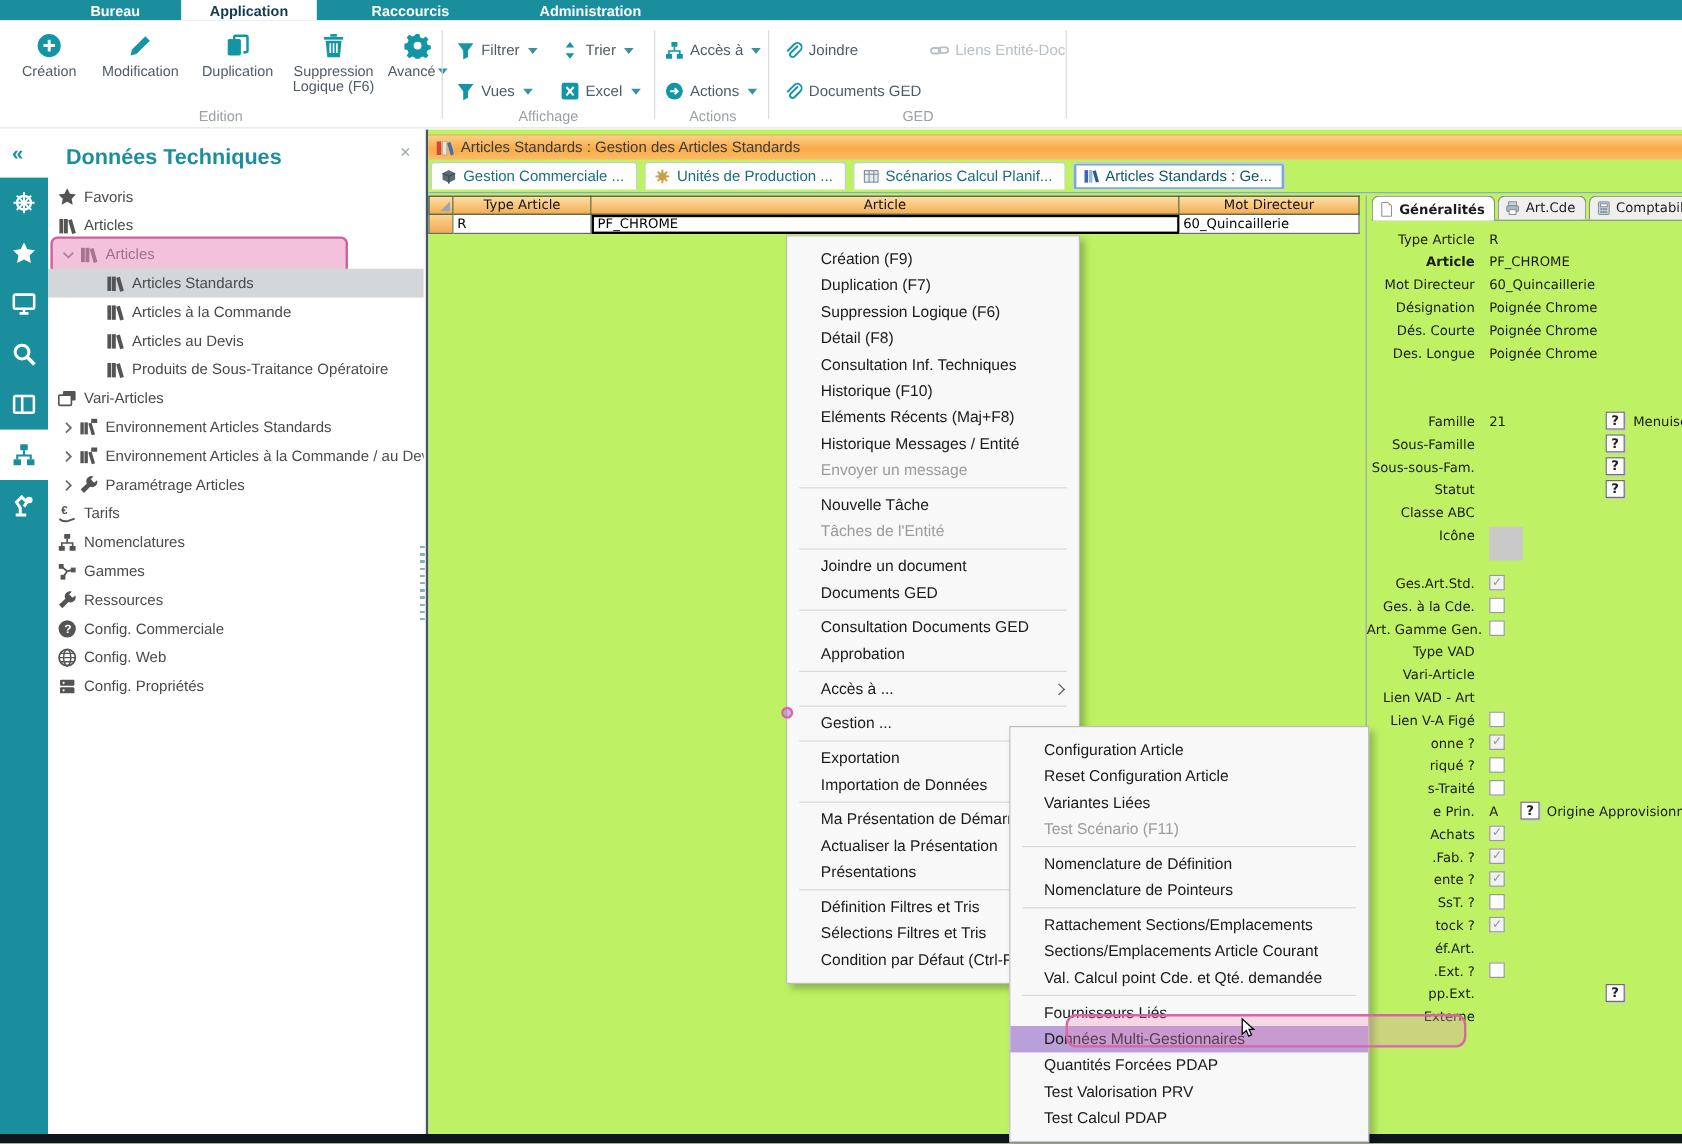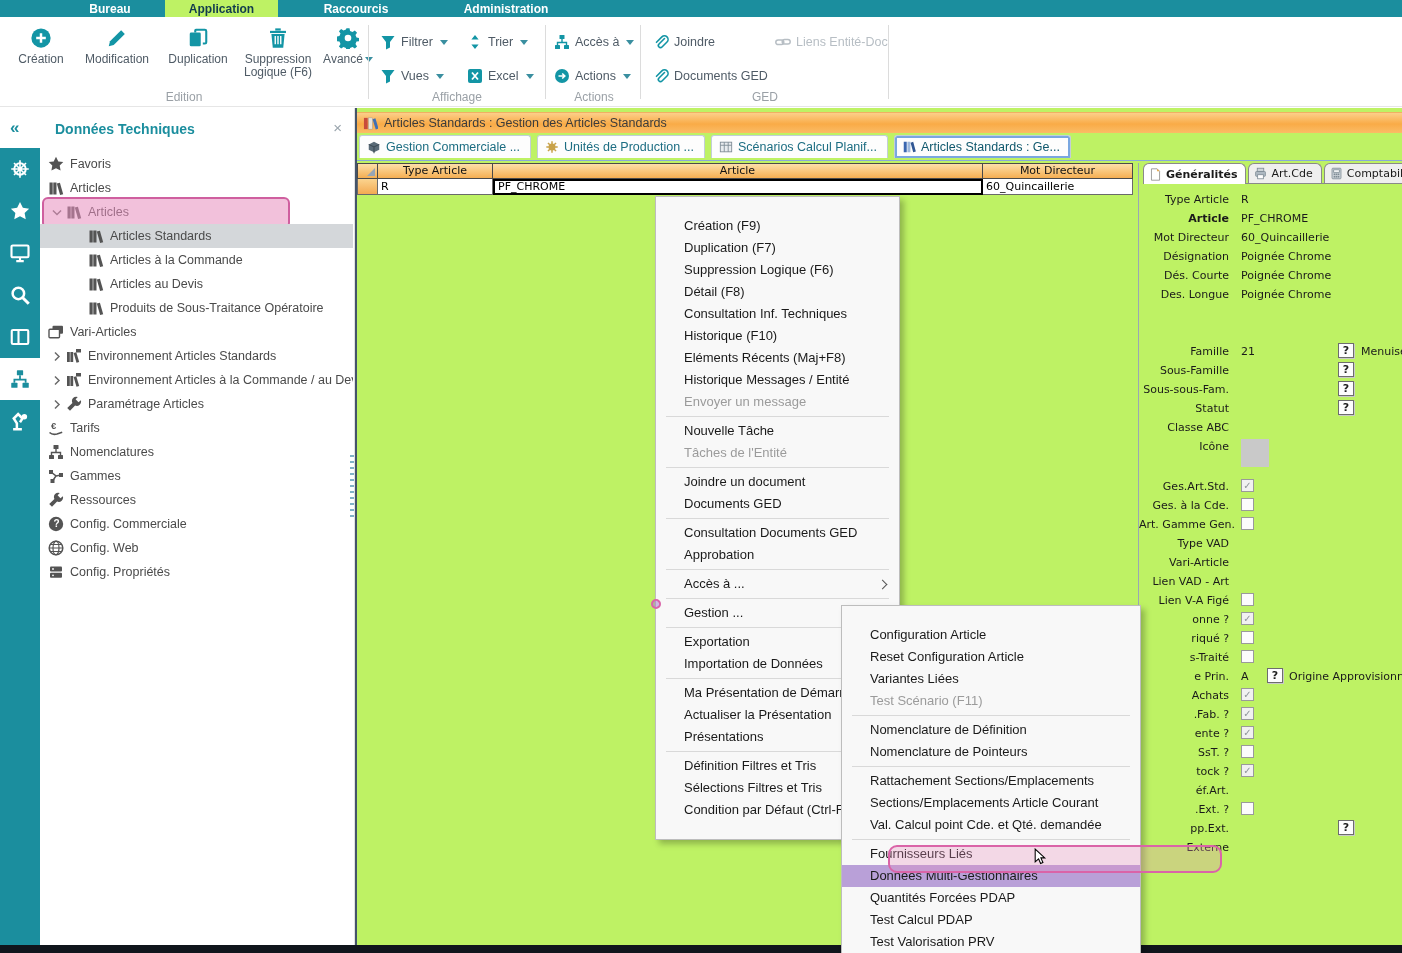--- a/index.html
+++ b/index.html
@@ -1,24 +1,24 @@
 <!DOCTYPE html>
 <html><head>
 <meta charset="utf-8">
 <style>
   * { box-sizing: border-box; margin: 0; padding: 0; }
   html,body { width:1402px; height:953px; }
   body { position:relative; background:#fff; font-family:"Liberation Sans",sans-serif; overflow:hidden; color:#333; }
   svg { display:block; width:100%; height:100%; fill:currentColor; }
 
   
-  .ribbon-tabs { position:absolute; left:0; top:0; right:0; height:17px; background:#1b8e9e; display:flex; padding-left:55px; }
+  .ribbon-tabs { position:absolute; left:0; top:0; right:0; height:17px; background:#1b8e9e; display:flex; padding-left:41px; }
   .rtab { color:#fff; font-weight:bold; font-size:12px; display:flex; align-items:center; justify-content:center; }
   .rtab:nth-child(1){width:110px;} .rtab:nth-child(2){width:113px;} .rtab:nth-child(3){width:156px;} .rtab:nth-child(4){width:144px;}
-  .rtab.active { background:#bef264; color:#123c4d; }
+  .rtab.active { background:#ffffff; color:#123c4d; }
 
   
   .toolbar { position:absolute; left:0; top:17px; right:0; height:90px; background:#fff; border-bottom:1px solid #e6e6e6; }
   .rgroup { position:absolute; top:0; height:90px; }
   .glabel { position:absolute; bottom:3px; left:0; right:0; text-align:center; color:#9aa0a6; font-size:12px; }
   .vsep { position:absolute; top:8px; height:74px; width:1px; background:#dcdcdc; }
   .bigbtn { position:absolute; top:8px; text-align:center; font-size:12px; color:#4f5b66; cursor:default; }
   .bigbtn .bicon { display:block; width:22px; height:22px; margin:2px auto 4px auto; color:#1395a5; }
   .bigbtn .blabel { display:block; line-height:13px; }
   .sbtn { position:absolute; height:22px; display:flex; align-items:center; gap:5px; font-size:12.5px; color:#4f5b66; white-space:nowrap; }
@@ -30,21 +30,21 @@
   
   .rail { position:absolute; left:0; top:148px; bottom:8px; width:40px; background:#1b8e9e; }
   .rail-btn { width:40px; height:42px; display:flex; align-items:center; justify-content:center; color:#fff; }
   .rail-btn .rail-icon { width:20px; height:20px; }
   .rail-btn.active { background:#fff; color:#1b8e9e; }
   .collapse-btn { position:absolute; left:10px; top:117px; width:22px; height:22px; color:#1b8e9e; font-size:17px; font-weight:bold; line-height:22px; }
 
   
   .sidebar { position:absolute; left:40px; top:108px; width:315px; bottom:8px; background:#fff; border-right:1px solid #e2e2e2; }
   .sb-header { position:absolute; left:0; top:10px; right:0; height:24px; }
-  .sb-title { position:absolute; left:15px; top:3px; font-size:14px; font-weight:bold; color:#1b8e9e; }
+  .sb-title { position:absolute; left:15px; top:3px; font-size:18px; font-weight:bold; color:#1b8e9e; }
   .sb-close { position:absolute; right:12px; top:1px; font-size:15px; color:#9aa5ad; }
   .tree { position:absolute; left:0; top:44px; right:1px; }
   .trow { position:relative; height:24px; display:flex; align-items:center; font-size:12.5px; color:#4a4a4a; padding-left:8px; }
   .trow.lv2 { padding-left:48px; }
   .texp { width:18px; height:13px; color:#6a6a6a; flex:0 0 18px; }
   .ticon { width:16px; height:16px; margin-right:6px; color:#545454; flex:0 0 16px; }
   .tlabel { white-space:nowrap; overflow:hidden; }
   .trow.selected { background:#d4d7da; }
   .trow.annotated::after { content:''; position:absolute; left:2px; top:-3px; width:244px; height:28px;
       background:rgba(231,142,190,.55); border:2px solid #cf5f9f; border-radius:6px; pointer-events:none; }
@@ -93,21 +93,21 @@
   .cb.on { background:#f1f1f1; }
   .help { position:absolute; top:1px; width:16px; height:15px; border:1px solid #6d6d6d; background:#fdfdfd; box-shadow:1px 1px 0 #c9c9c9;
       font-weight:bold; font-size:11px; line-height:13px; text-align:center; color:#1f1f1f; }
   .help.near { left:128px; } .help.far { left:199px; }
   .psuffix { position:absolute; left:150px; top:3px; white-space:nowrap; }
   .help.far + .psuffix { left:222px; }
   .iconbox { position:absolute; left:102px; top:2px; width:28px; height:28px; background:#c9c9c9; }
 
   
   .menu { position:absolute; background:#f8f8f8; border:1px solid #bdbdbd; box-shadow:4px 4px 6px rgba(0,0,0,.25);
-      padding:18px 0; font-size:13px; color:#1a1a1a; z-index:40; }
+      padding:8px 0; font-size:13px; color:#1a1a1a; z-index:40; }
   .ctx { left:655px; top:196px; width:245px; }
   .sub { left:841px; top:605px; width:300px; z-index:50; }
   .mi { position:relative; height:22px; line-height:22px; padding-left:28px; white-space:nowrap; }
   .mi.disabled { color:#9b9b9b; }
   .mi.has-sub::after { content:''; position:absolute; right:13px; top:8px; width:6px; height:6px;
       border-right:1.6px solid #555; border-top:1.6px solid #555; transform:rotate(45deg); }
   .msep { height:1px; background:#d9d9d9; margin:3px 10px; }
   .ctx .mi.annotated::after { content:''; position:absolute; left:-5px; right:-3px; top:-3px; bottom:-3px;
       border:2px solid #da64a8; border-radius:7px; background:rgba(167,118,210,.5); pointer-events:none; }
   .sub .mi.annotated { background:#b9a0d8; }
@@ -901,22 +901,22 @@
     <div class="mi"><span class="mi-label">Nomenclature de Définition</span></div>
     <div class="mi"><span class="mi-label">Nomenclature de Pointeurs</span></div>
     <div class="msep"></div>
     <div class="mi"><span class="mi-label">Rattachement Sections/Emplacements</span></div>
     <div class="mi"><span class="mi-label">Sections/Emplacements Article Courant</span></div>
     <div class="mi"><span class="mi-label">Val. Calcul point Cde. et Qté. demandée</span></div>
     <div class="msep"></div>
     <div class="mi"><span class="mi-label">Fournisseurs Liés</span></div>
     <div class="mi annotated"><span class="mi-label">Données Multi-Gestionnaires</span></div>
     <div class="mi"><span class="mi-label">Quantités Forcées PDAP</span></div>
+    <div class="mi"><span class="mi-label">Test Valorisation PRV</span></div>
     <div class="mi"><span class="mi-label">Test Calcul PDAP</span></div>
-    <div class="mi"><span class="mi-label">Test Valorisation PRV</span></div>
   </div>
 
 <div class="annot-dmg"></div>
 <div class="cursor">
     <svg viewBox="0 0 16 16">
       <path d="M3 1v12l3.2-2.8 1.9 4.4 2.2-1-1.9-4.3H12z" fill="#fff" stroke="#000" stroke-width="1"></path>
     </svg>
   </div>
 <div class="bottombar"></div>
 

